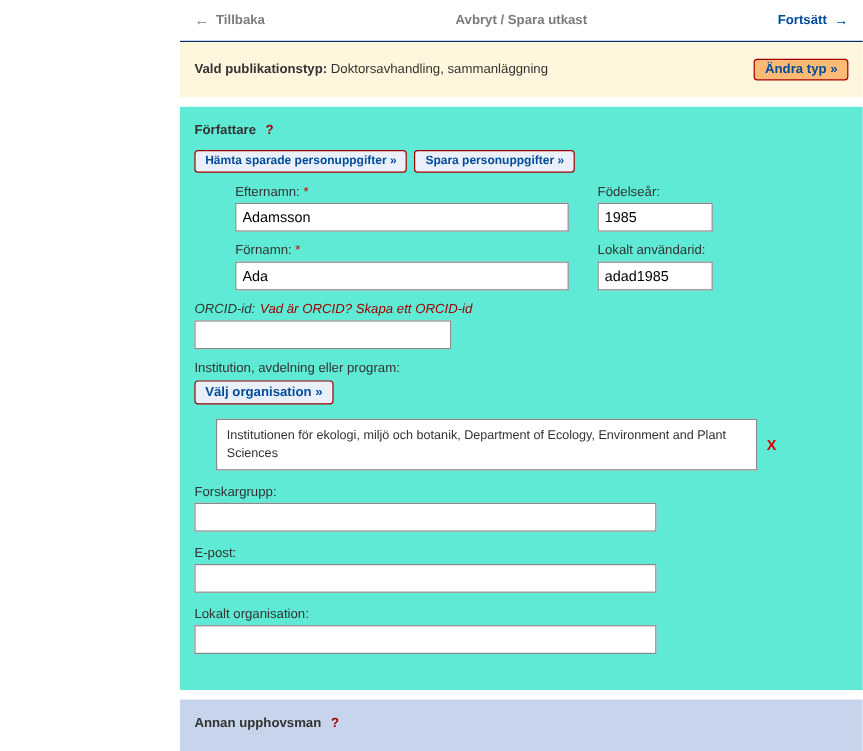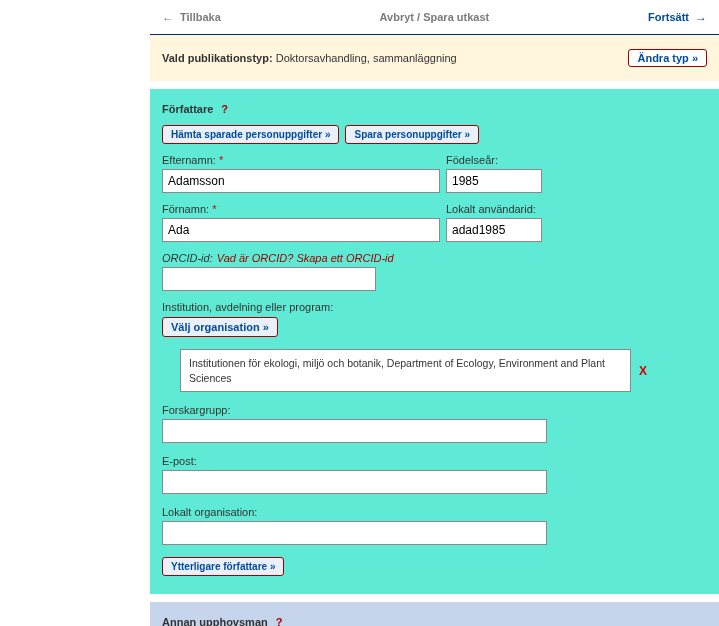--- a/index.html
+++ b/index.html
@@ -60,21 +60,21 @@
       justify-content: space-between;
     }
     .yellow-block .label {
       color: #333;
     }
     .yellow-block .label b {
       font-weight: bold;
     }
     .change-type-btn {
       border: 1.5px solid #a00000;
-      background: #ffffff;
+      background: #fdba74;
       color: #004b9a;
       font-weight: bold;
       font-size: 11px;
       padding: 2px 8px;
       border-radius: 3px;
       cursor: pointer;
     }
     .form-panel {
       background: #5eead4;
       margin: 8px 0 0 0;
@@ -102,22 +102,23 @@
       background: #eaf0fa;
       color: #004b9a;
       font-weight: bold;
       font-size: 10px;
       padding: 3px 8px;
       border-radius: 3px;
       cursor: pointer;
     }
     .form-row {
       display: flex;
-      gap: 6px;
+      gap: 24px;
       margin-bottom: 10px;
+      margin-left: 34px;
     }
     .form-group {
       display: flex;
       flex-direction: column;
       gap: 3px;
     }
     .form-group.wide { width: 278px; }
     .form-group.narrow { width: 96px; }
     .field-label {
       color: #333;
@@ -293,21 +294,20 @@
       <div class="std-input-row">
         <div class="field-label">E-post:</div>
         <input class="std-input" value="" style="">
       </div>
 
       <div class="std-input-row">
         <div class="field-label">Lokalt organisation:</div>
         <input class="std-input" value="" style="">
       </div>
 
-      <button class="red-btn">Ytterligare författare »</button>
     </div>
 
     <div class="panel2">
       <div class="section-title">
         <span>Annan upphovsman</span>
         <span class="help-q">?</span>
       </div>
 
     </div>
 

